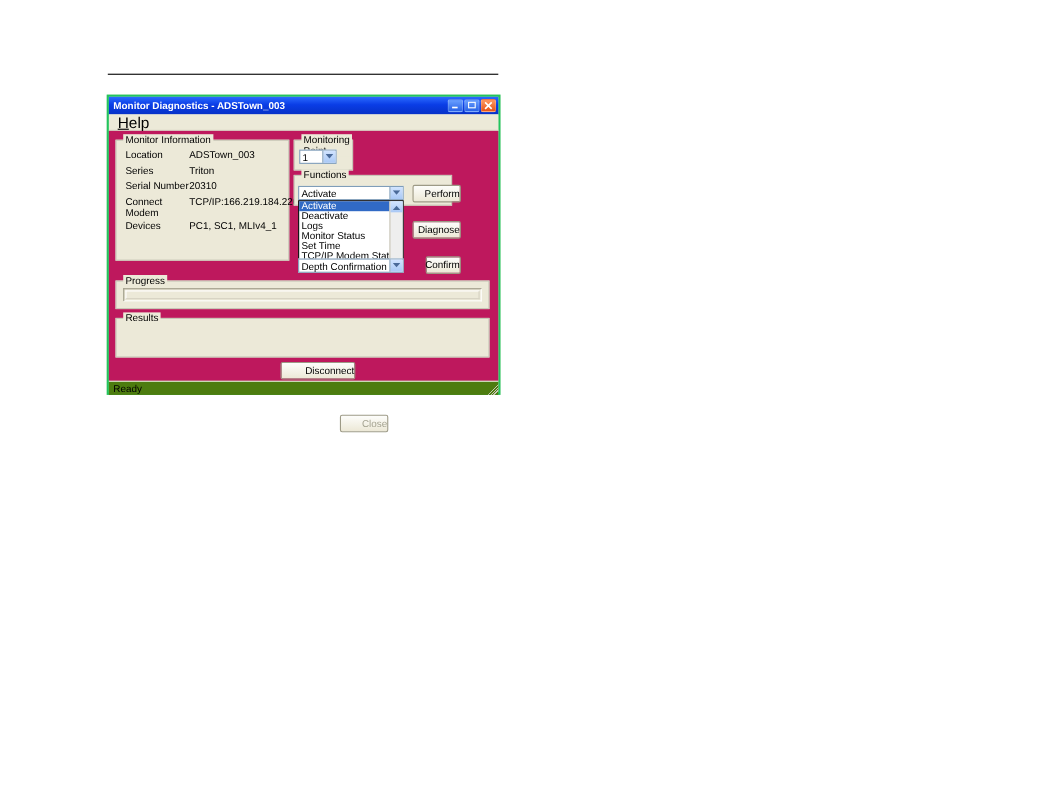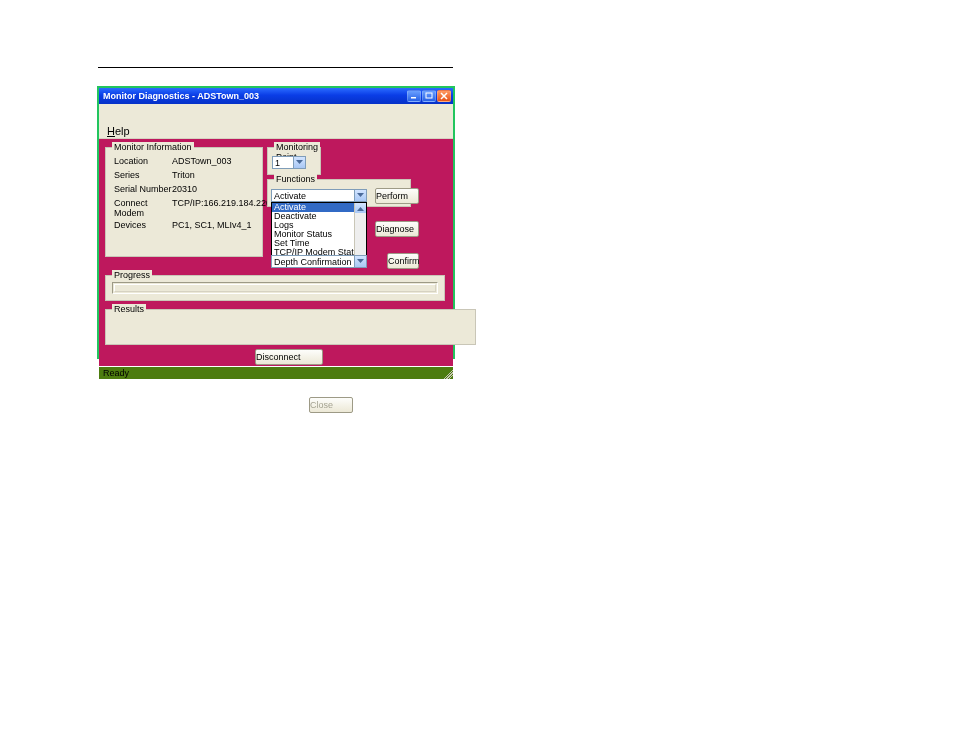--- a/index.html
+++ b/index.html
@@ -73,22 +73,21 @@
   }
   .tbtn svg { display:block; }
   
   .menubar {
     height: 14px;
     background: #ece9d8;
     border-bottom: 1px solid #d6d2c2;
     display: flex;
     align-items: center;
     padding-left: 4px;
-    font-size: 11px;
-    margin-top: 20px;
+    font-size: 14px;
   }
   .menubar .menu-item {
     padding: 0 4px;
   }
   .menubar .menu-item .ul { text-decoration: underline; }
   
   .client {
     position: relative;
     width: 100%;
     height: calc(100% - 16px - 14px - 12px);
@@ -151,21 +150,21 @@
 
   
   .btn {
     position: absolute;
     height: 16px;
     border: 1px solid #9d9a86;
     background: linear-gradient(to bottom, #fdfdfb, #ece8d6);
     font-size: 9px;
     display: flex;
     align-items: center;
-    justify-content: flex-start;
+    justify-content: flex-end;
     border-radius: 2px;
     box-sizing: border-box;
   }
   .btn.disabled {
     color: #a5a391;
   }
 
   
   .dropdown-list {
     position: absolute;
@@ -367,21 +366,21 @@
         </span>
       </div>
 
       <div class="group" style="left:6px; top:136px; width:338px; height:24px;">
         <span class="group-label">Progress</span>
         <div class="sunken" style="left:6px; top:6px; right:6px; height:12px;">
           <div class="sunken-inset"></div>
         </div>
       </div>
 
-      <div class="group" style="left:6px; top:170px; width:338px; height:34px;padding-left:31px;">
+      <div class="group" style="left:6px; top:170px; width:338px; height:34px;">
         <span class="group-label">Results</span>
       </div>
 
       <div class="btn" style="left:156px; top:210px; width:68px;">
         <span>Disconnect</span>
       </div>
 
       <div class="btn disabled" style="left:210px; top:210px; width:44px;margin-top:48px;">
         <span>Close</span>
       </div>

